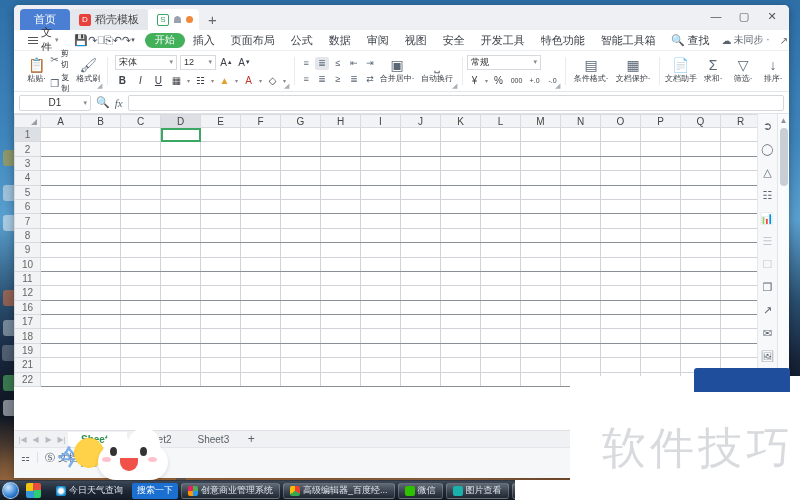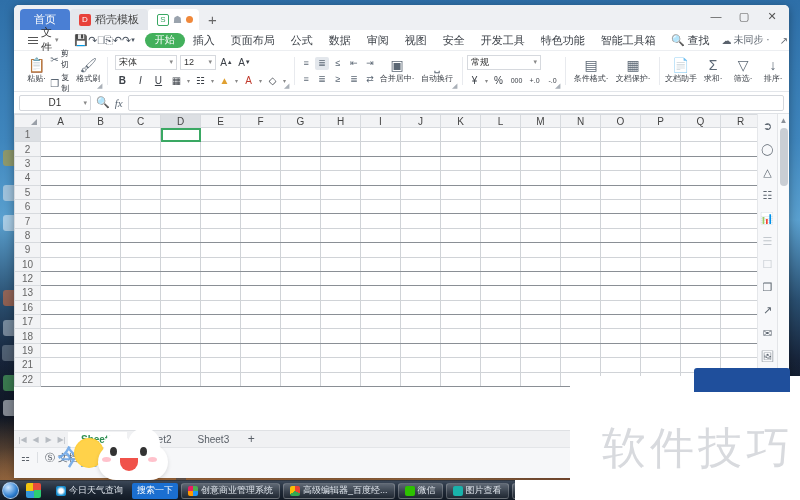--- a/index.html
+++ b/index.html
@@ -675,43 +675,43 @@
             <td style="width: 40px;"></td>
             <td style="width: 40px;"></td>
             <td style="width: 40px;"></td>
             <td style="width: 40px;"></td>
             <td style="width: 40px;"></td>
             <td style="width: 40px;"></td>
             <td style="width: 40px;"></td>
             <td style="width: 40px;"></td>
             <td style="width: 40px;"></td>
           </tr>
+          <tr style="height: 14.4px;">
+            <th class="rowh">11</th>
+            <td style="width: 40px;"></td>
+            <td style="width: 40px;"></td>
+            <td style="width: 40px;"></td>
+            <td style="width: 40px;"></td>
+            <td style="width: 40px;"></td>
+            <td style="width: 40px;"></td>
+            <td style="width: 40px;"></td>
+            <td style="width: 40px;"></td>
+            <td style="width: 40px;"></td>
+            <td style="width: 40px;"></td>
+            <td style="width: 40px;"></td>
+            <td style="width: 40px;"></td>
+            <td style="width: 40px;"></td>
+            <td style="width: 40px;"></td>
+            <td style="width: 40px;"></td>
+            <td style="width: 40px;"></td>
+            <td style="width: 40px;"></td>
+            <td style="width: 40px;"></td>
+          </tr>
           <tr class="darkrow" style="height: 14.4px;">
             <th class="rowh">12</th>
-            <td style="width: 40px;"></td>
-            <td style="width: 40px;"></td>
-            <td style="width: 40px;"></td>
-            <td style="width: 40px;"></td>
-            <td style="width: 40px;"></td>
-            <td style="width: 40px;"></td>
-            <td style="width: 40px;"></td>
-            <td style="width: 40px;"></td>
-            <td style="width: 40px;"></td>
-            <td style="width: 40px;"></td>
-            <td style="width: 40px;"></td>
-            <td style="width: 40px;"></td>
-            <td style="width: 40px;"></td>
-            <td style="width: 40px;"></td>
-            <td style="width: 40px;"></td>
-            <td style="width: 40px;"></td>
-            <td style="width: 40px;"></td>
-            <td style="width: 40px;"></td>
-          </tr>
-          <tr style="height: 14.4px;">
-            <th class="rowh">13</th>
             <td style="width: 40px;"></td>
             <td style="width: 40px;"></td>
             <td style="width: 40px;"></td>
             <td style="width: 40px;"></td>
             <td style="width: 40px;"></td>
             <td style="width: 40px;"></td>
             <td style="width: 40px;"></td>
             <td style="width: 40px;"></td>
             <td style="width: 40px;"></td>
             <td style="width: 40px;"></td>

